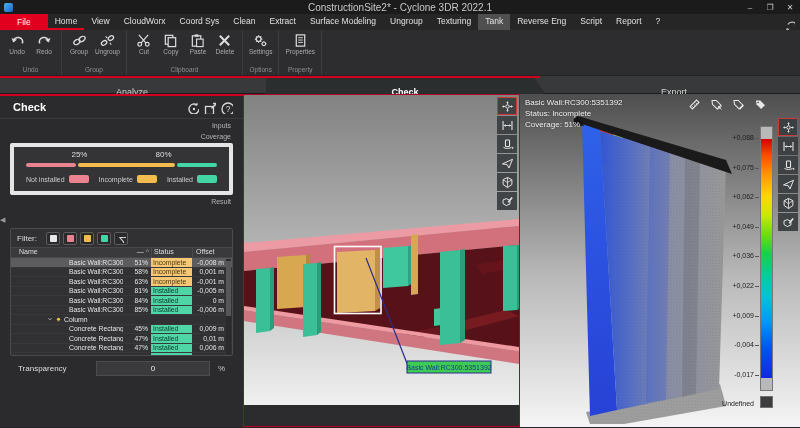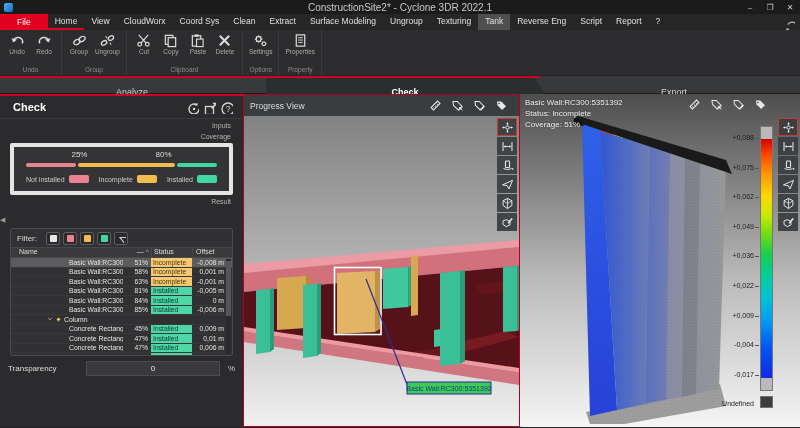--- a/index.html
+++ b/index.html
@@ -79,21 +79,21 @@
   .cname svg{width:5px;height:5px;flex:none}
   .cpct{width:28px;text-align:right;padding-right:3px;flex:none}
   .cst{width:41px;padding-left:2px;flex:none;height:100%;display:flex;align-items:center;font-size:6.8px}
   .st-inc{background:#f6c873;color:#4a3a10}
   .st-ins{background:#4fd6a6;color:#0d4030}
   .coff{width:35px;text-align:right;padding-right:3px;flex:none}
   .grow{padding-left:36px;gap:3px}
   .grow svg{width:6px;height:6px}
   .tscroll{position:absolute;top:30px;bottom:1px;right:1px;width:5px;background:#2a2a2c}
   .tthumb{position:absolute;top:2px;left:0;right:0;height:58%;background:#565658}
-  .transrow{position:absolute;left:0;right:0;top:267px;display:flex;align-items:center;padding:0 8px;gap:8px}
+  .transrow{position:absolute;left:0;right:0;top:267px;display:flex;align-items:center;padding:0 18px;gap:8px}
   .translbl{font-size:8px;color:#ddd;width:70px}
   .transbox{flex:1;height:15px;background:#3a3a3c;border:1px solid #4c4c4e;text-align:center;font-size:8px;color:#eee;line-height:14px}
   .transunit{font-size:8px;color:#ccc}
   .collapse{position:absolute;left:0px;top:122px;font-size:7px;color:#999}
 
   
   .mpanel{width:277px;flex:none;border:1px solid #b40020;background:#2c2c2e;display:flex;flex-direction:column;position:relative}
   .vheader{height:21px;background:#3a3d3f;display:flex;align-items:center;padding:0 6px;flex:none}
   .vtitle{font-size:8.5px;color:#ddd;flex:1}
   .vicons{display:flex;gap:3px;margin-right:2px}
@@ -642,45 +642,20 @@
       <div class="transrow">
         <span class="translbl">Transparency</span>
         <div class="transbox">0</div>
         <span class="transunit">%</span>
       </div>
 
       <div class="collapse">◀</div>
     </div>
 
     <div class="mpanel">
-      <div class="vheader">
-        <div class="vtitle">Progress View</div>
-        <div class="vicons">
-            <div class="vib">
-              <svg viewBox="0 0 16 16">
-                <use href="#i-measure"></use>
-              </svg>
-            </div>
-            <div class="vib">
-              <svg viewBox="0 0 16 16">
-                <use href="#i-labels-visibility"></use>
-              </svg>
-            </div>
-            <div class="vib">
-              <svg viewBox="0 0 16 16">
-                <use href="#i-label-edit"></use>
-              </svg>
-            </div>
-            <div class="vib">
-              <svg viewBox="0 0 16 16">
-                <use href="#i-label"></use>
-              </svg>
-            </div>
-          </div>
-      </div>
       <div class="scene">
         <svg class="world" viewBox="0 0 275 310" preserveAspectRatio="none">
           <defs>
             <linearGradient id="bg1" x1="0" y1="0" x2="0" y2="1">
               <stop offset="0" stop-color="#828282"></stop>
                 <stop offset="0.5" stop-color="#b5b5b5"></stop>
                 <stop offset="1" stop-color="#f0f0f0"></stop>
             </linearGradient>
           </defs>
           <rect width="275" height="310" fill="url(#bg1)"></rect>

